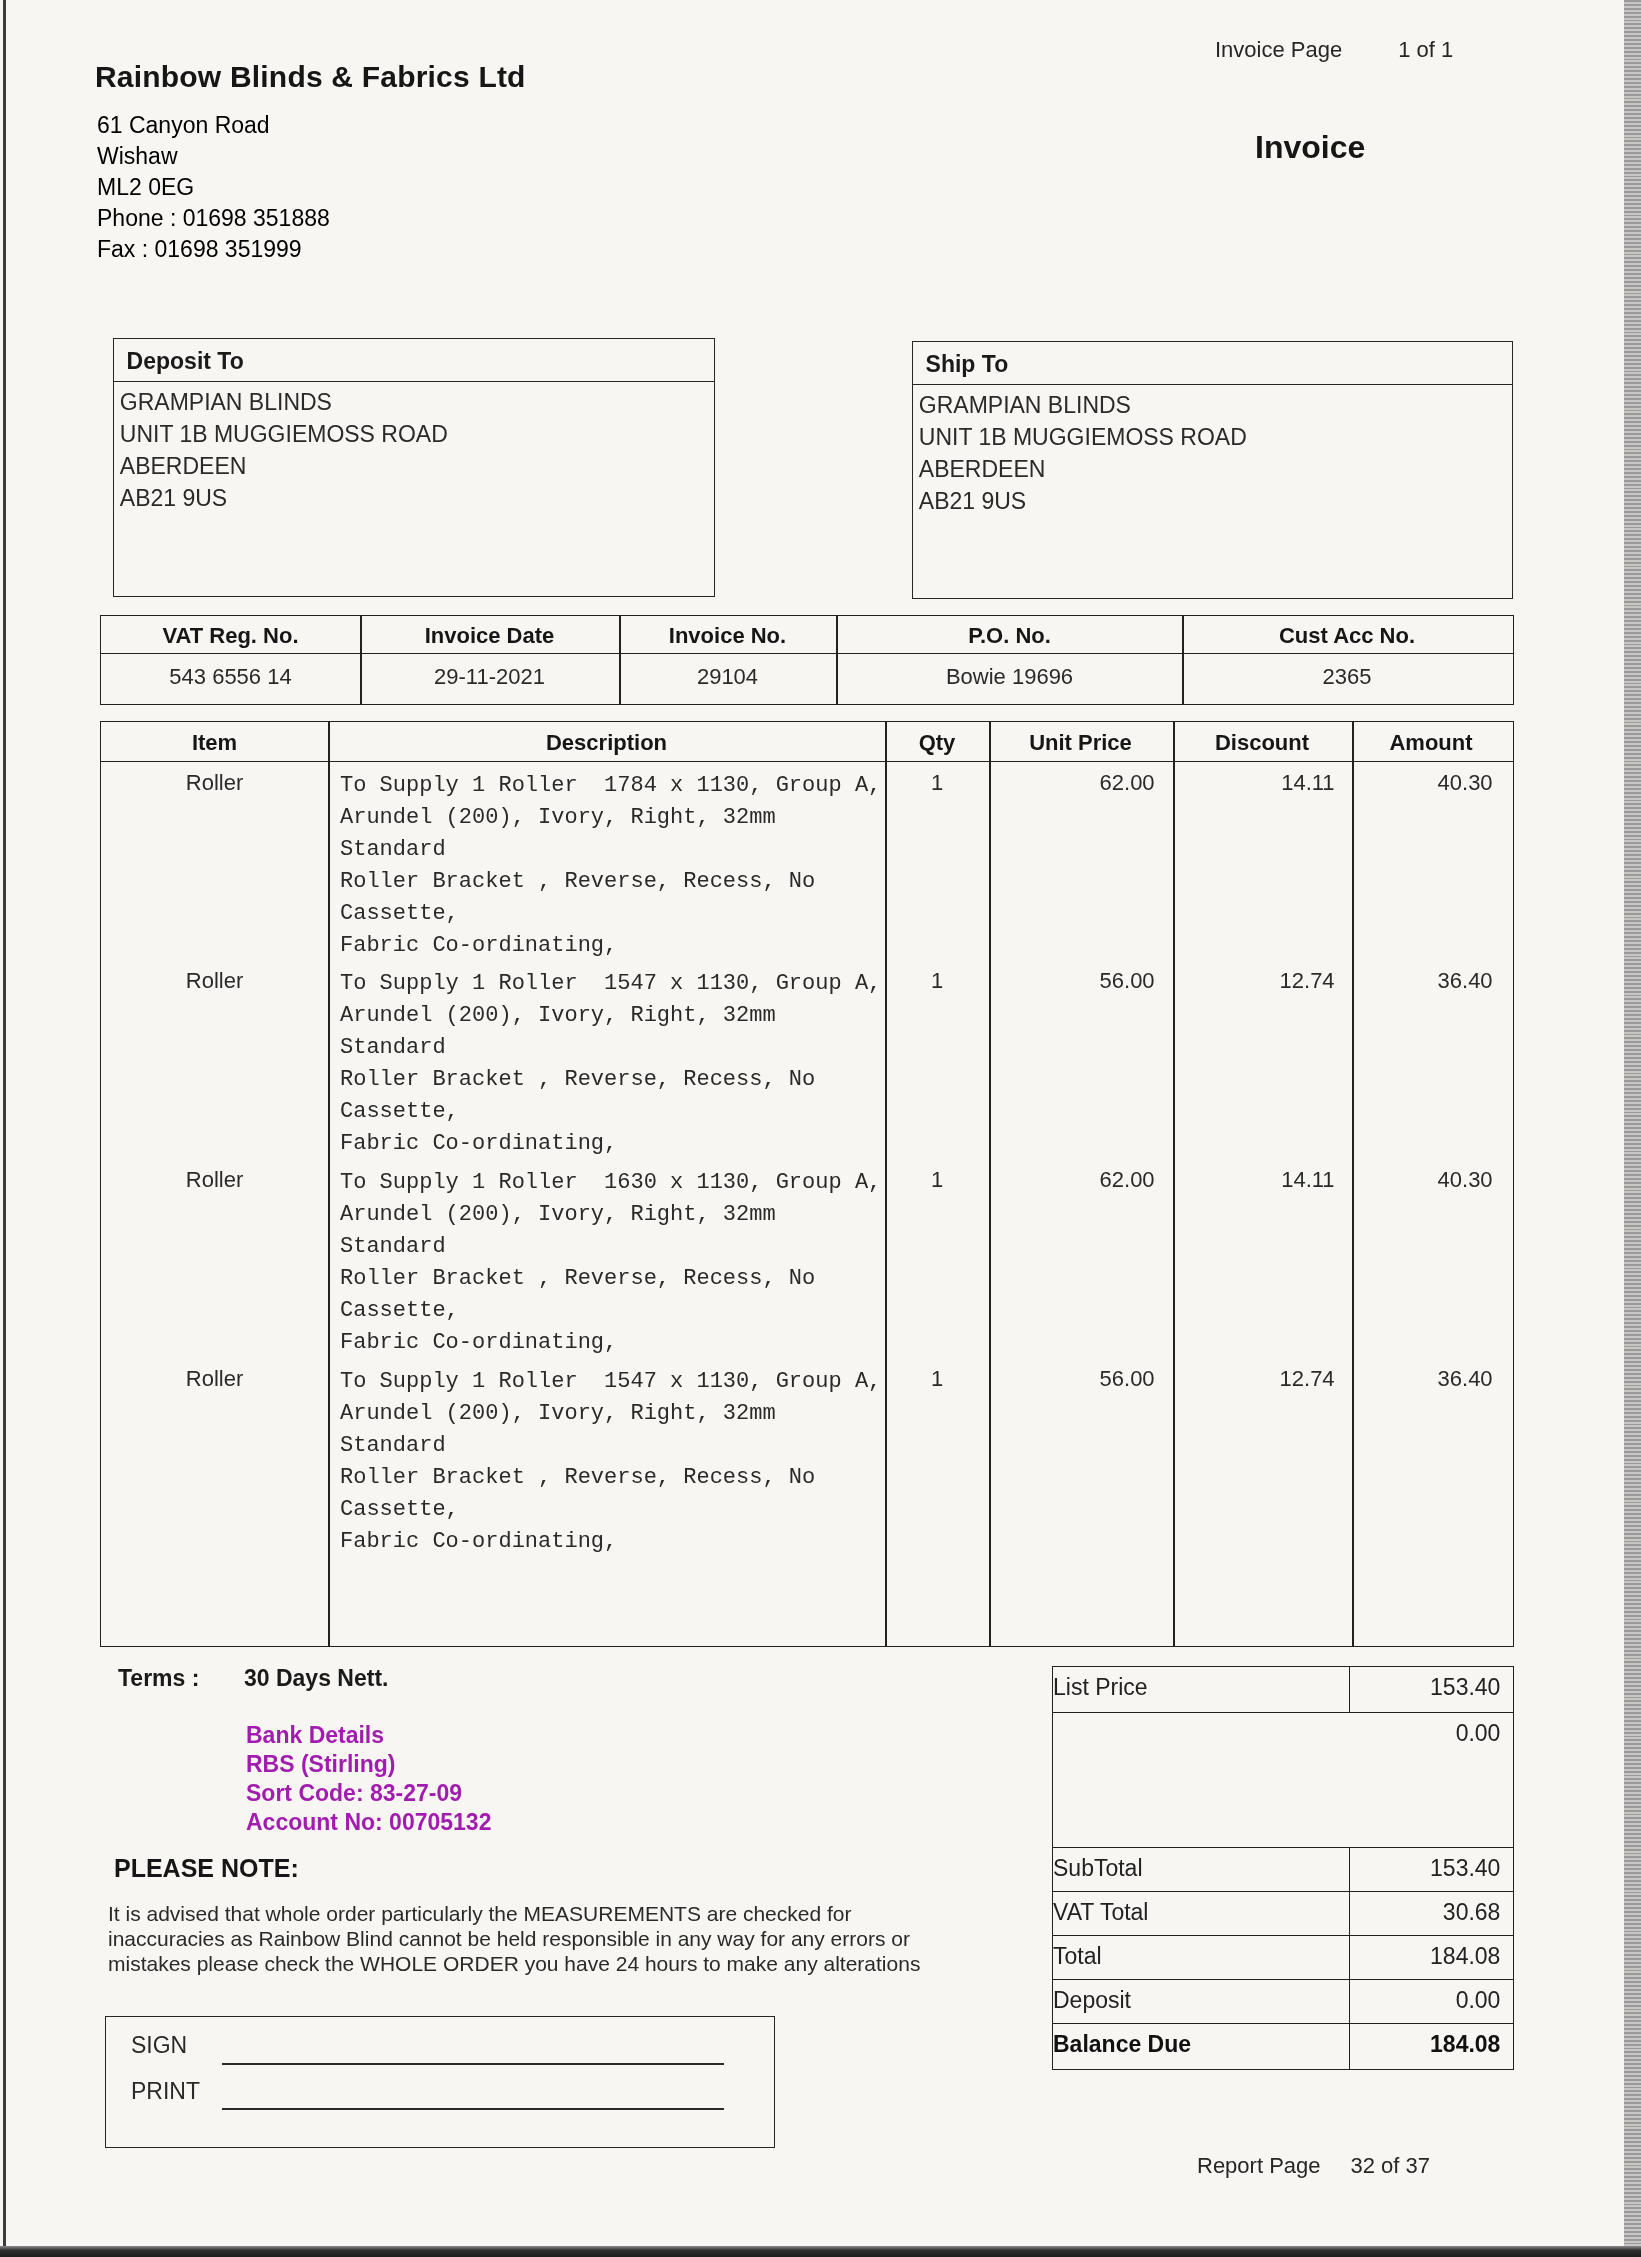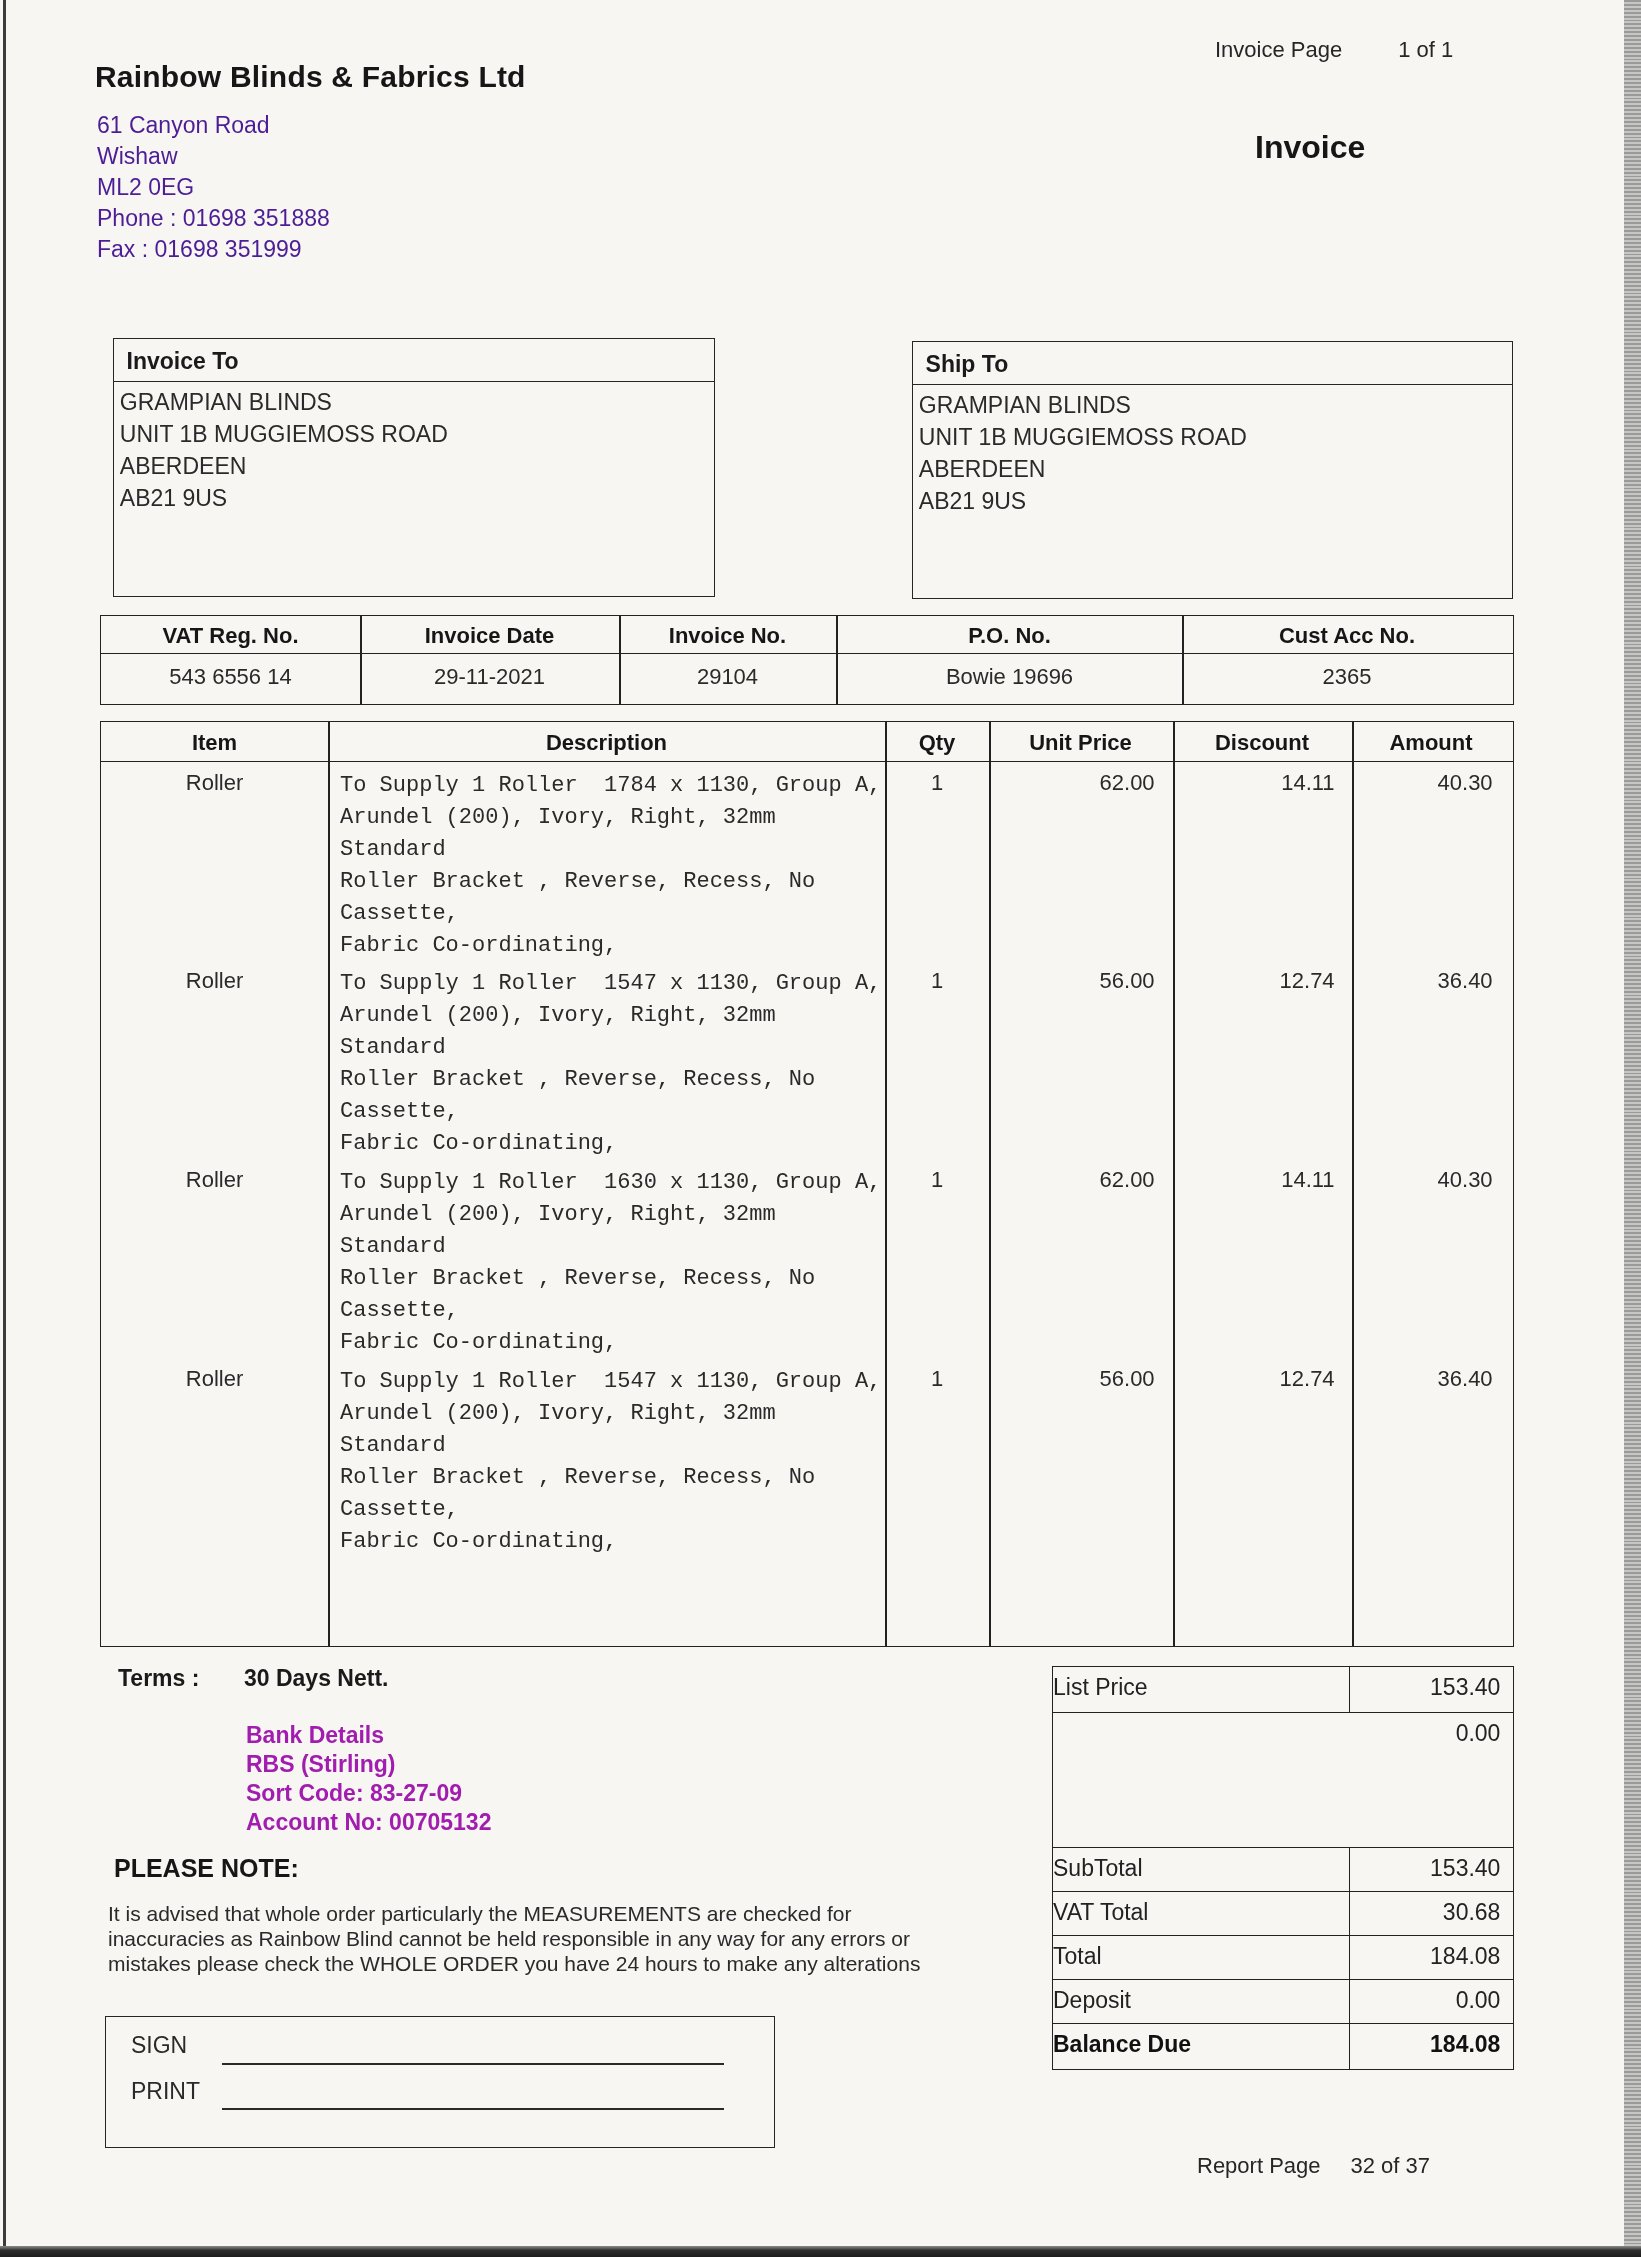--- a/index.html
+++ b/index.html
@@ -15,21 +15,21 @@
   .scan-left-line { position:absolute; left:2.9px; top:0; width:2.9px; height:100%; background:#3c3c3c; }
   .scan-right-band { position:absolute; left:1624px; top:0; width:17.4px; height:100%;
     background:repeating-linear-gradient(180deg,#9a9a9a 0 1.9px,#c6c6c4 1.9px 3.9px); }
   .scan-bottom-band { position:absolute; left:0; bottom:0; width:100%; height:10.6px;
     background:linear-gradient(180deg,#8c8c8c 0,#2e2e2e 40%,#1d1d1d 100%); }
 
   .abs { position:absolute; }
 
   
   .company-name { left:95px; top:60px; font-size:30px; font-weight:bold; color:#161616; letter-spacing:0.2px; }
-  .company-address { left:97px; top:110px; font-size:23px; line-height:31px; color:#4c1d95; }
+  .company-address { left:97px; top:110px; font-size:23px; line-height:31px; color:#000000; }
   .invoice-page-row { left:1215px; top:37px; display:flex; gap:56px; font-size:22px; color:#262626; }
   .invoice-title { left:1255px; top:129px; font-size:32px; font-weight:bold; color:#161616; }
 
   
   .addr-box { border:1.9px solid #262626; background:transparent; }
   .invoice-to-box { left:113px; top:338px; width:602px; height:259px; }
   .ship-to-box  { left:912px; top:341px; width:601px; height:258px; }
   .addr-box .box-label { font-size:23px; font-weight:bold; color:#1a1a1a;
     padding:8.7px 0 6.8px 12.6px; border-bottom:1.9px solid #262626; }
   .addr-box .box-lines { padding:3.9px 0 0 5.8px; font-size:23px; line-height:32px; color:#2a2a2a; }
@@ -101,21 +101,21 @@
       <div>Phone : 01698 351888</div>
       <div>Fax : 01698 351999</div>
     </div>
   <div class="abs invoice-page-row">
     <span>Invoice Page</span>
     <span>1 of 1</span>
   </div>
   <div class="abs invoice-title">Invoice</div>
 
   <div class="abs addr-box invoice-to-box">
-    <div class="box-label">Invoice To</div>
+    <div class="box-label">Deposit To</div>
     <div class="box-lines">
         <div>GRAMPIAN BLINDS</div>
         <div>UNIT 1B MUGGIEMOSS ROAD</div>
         <div>ABERDEEN</div>
         <div>AB21 9US</div>
       </div>
   </div>
   <div class="abs addr-box ship-to-box">
     <div class="box-label">Ship To</div>
     <div class="box-lines">

